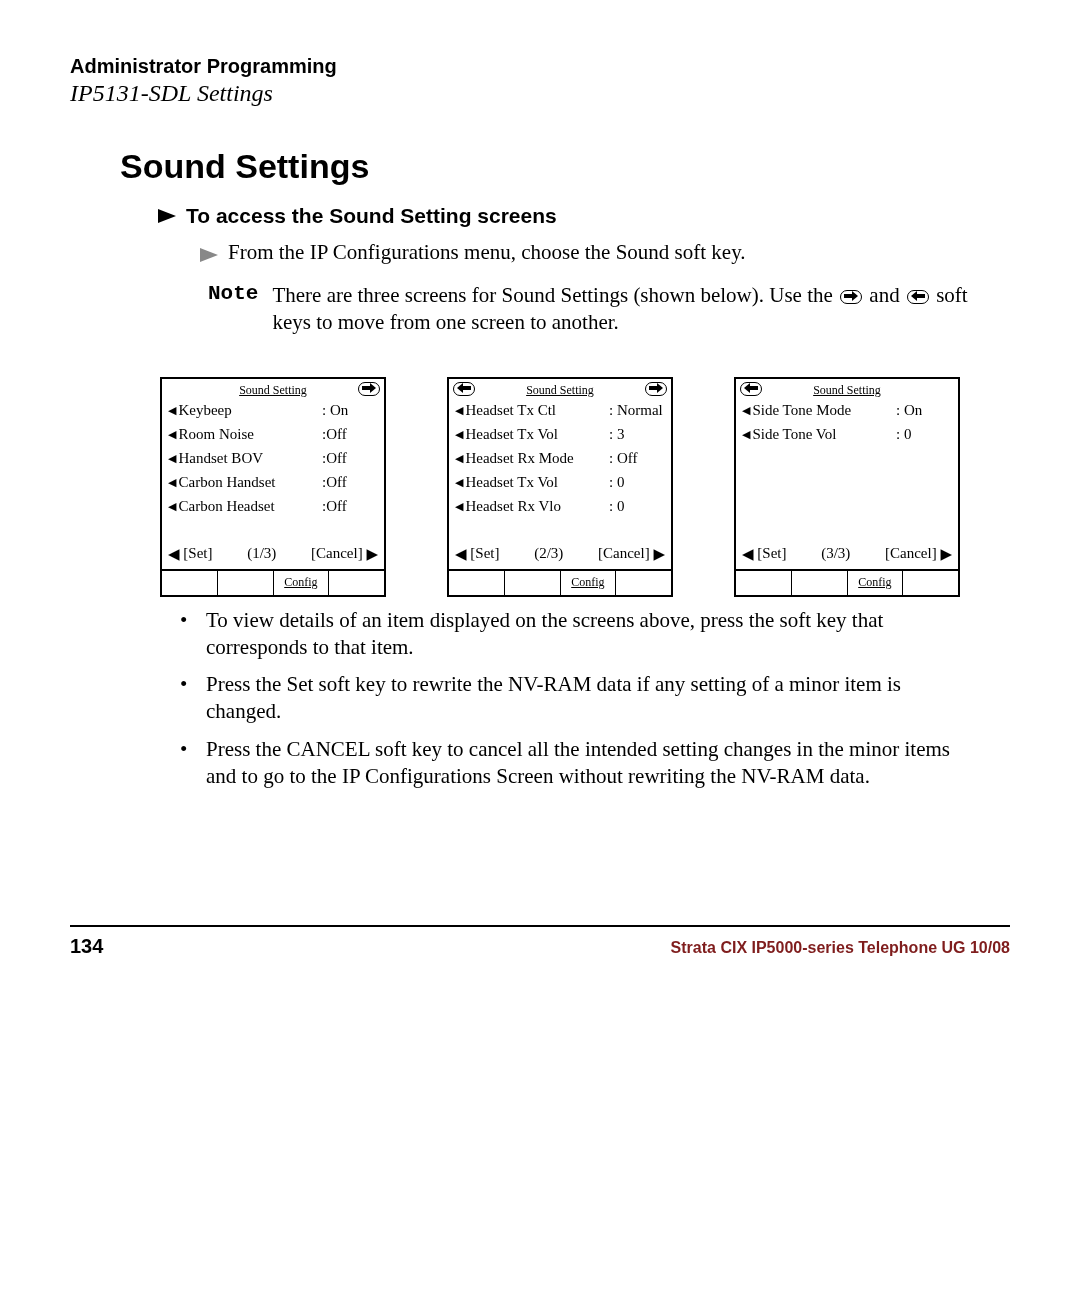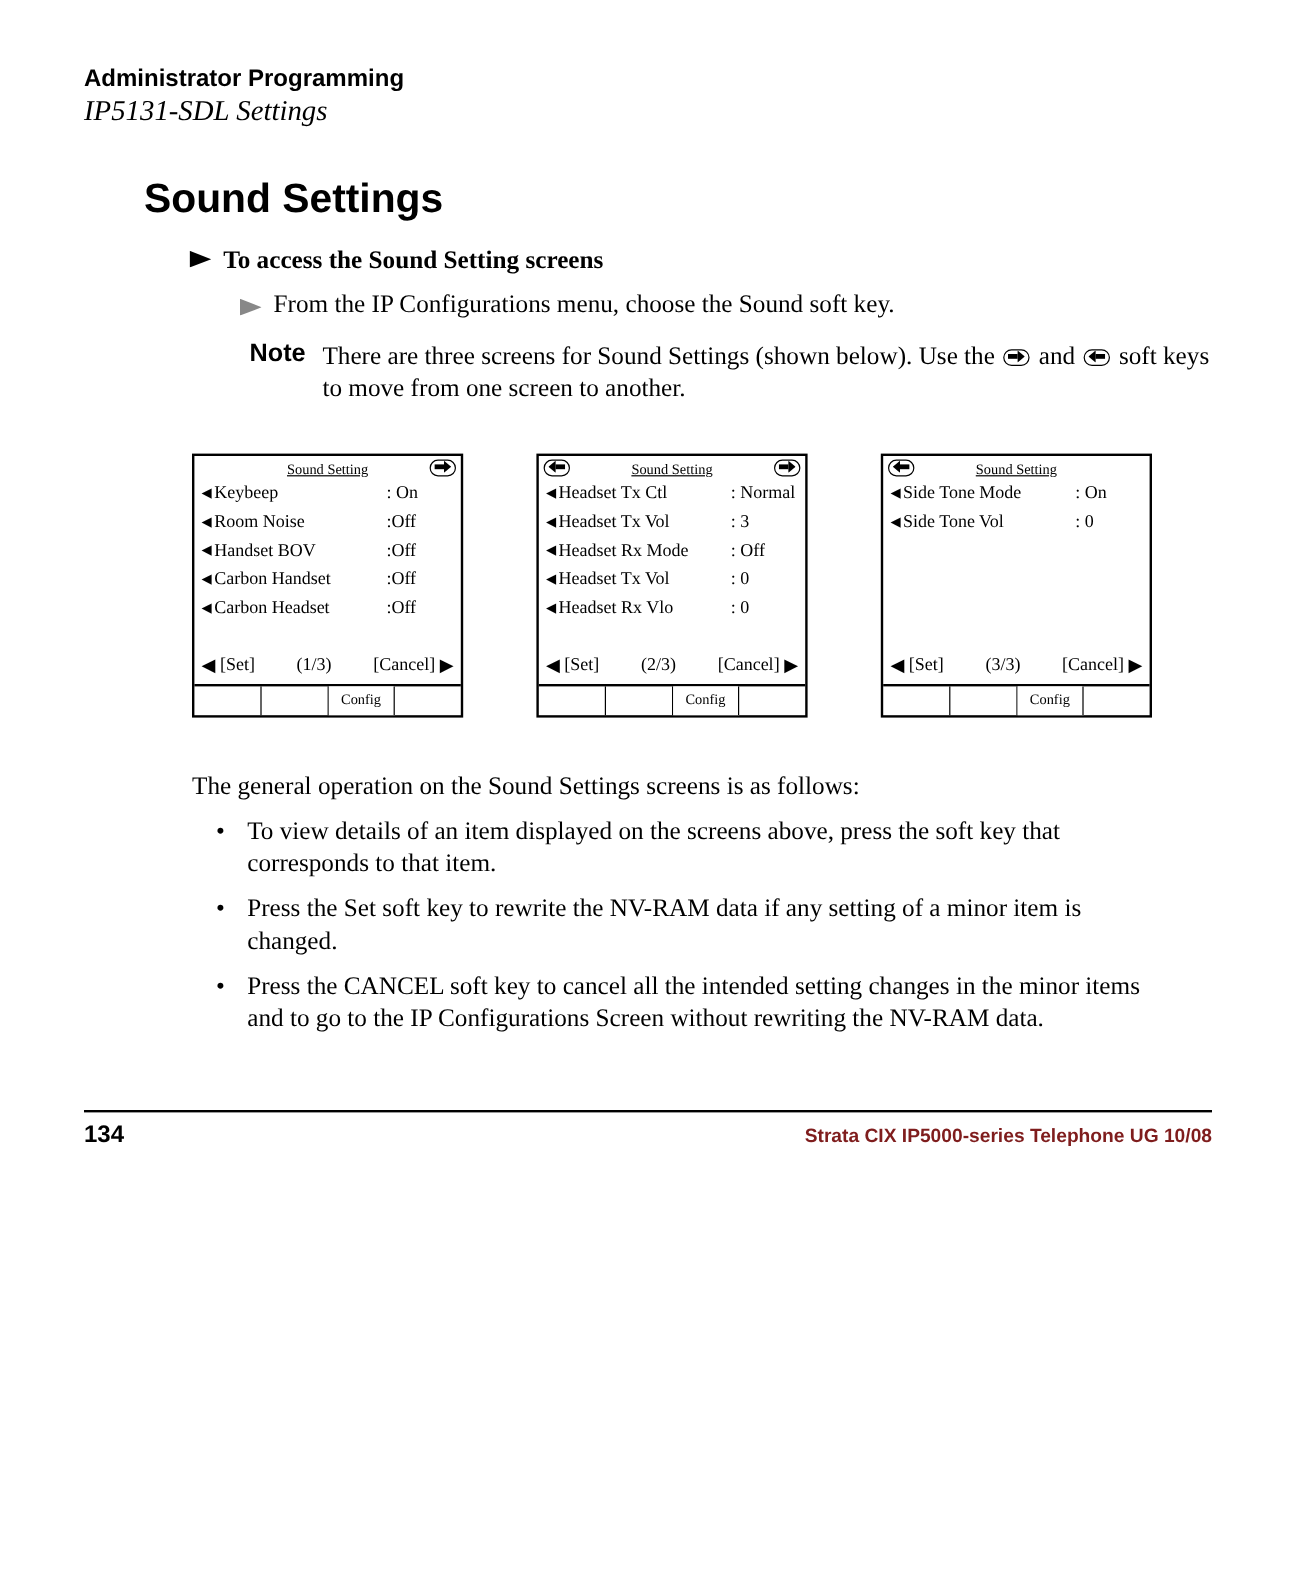--- a/index.html
+++ b/index.html
@@ -33,21 +33,21 @@
     font-weight: bold;
     font-size: 34px;
     margin: 40px 0 18px 50px;
   }
   .arrow-line {
     display: flex;
     align-items: flex-start;
     margin-left: 88px;
     font-size: 21px;
     font-weight: bold;
-    font-family: Liberation Serif, serif;
+    font-family: Liberation Sans, sans-serif;
     text-align: center;
   }
   .arrow-line .pt {
     flex: 0 0 auto;
     margin-right: 10px;
   }
   .sub-arrow-line {
     display: flex;
     align-items: flex-start;
     margin-left: 130px;
@@ -60,21 +60,21 @@
     margin-top: 3px;
   }
   .note-block {
     margin-left: 138px;
     margin-top: 14px;
     font-size: 21px;
     display: flex;
     align-items: flex-start;
   }
   .note-label {
-    font-family: Liberation Sans, sans-serif;
+    font-family: Liberation Mono, monospace;
     font-weight: bold;
     flex: 0 0 auto;
     margin-right: 14px;
   }
   .note-text {
     line-height: 1.3;
   }
   .note-text .inline-icon {
     display: inline-flex;
     vertical-align: middle;
@@ -152,21 +152,21 @@
     display: flex;
   }
   .softkey {
     flex: 1;
     border-right: 1px solid #000;
     font-size: 12px;
     text-align: center;
     line-height: 22px;
   }
   .softkey:last-child { border-right: none; }
-  .softkey.lbl { background: #fff; }
+  .softkey.lbl { background: #fff; text-decoration: underline; }
   .top-right-icon {
     position: absolute;
     right: 4px;
     top: 2px;
   }
   .top-left-icon {
     position: absolute;
     left: 4px;
     top: 2px;
   }
@@ -435,21 +435,20 @@
     <div class="screen-softkeys">
       <div class="softkey"></div>
       <div class="softkey"></div>
       <div class="softkey lbl">Config</div>
       <div class="softkey"></div>
     </div>
   </div>
 
 </div>
 
-<div class="body-text">The general operation on the Sound Settings screens is as follows:</div>
 
 <ul class="bullets">
   <li>To view details of an item displayed on the screens above, press the soft key that corresponds to that item.</li>
   <li>Press the Set soft key to rewrite the NV-RAM data if any setting of a minor item is changed.</li>
   <li>Press the CANCEL soft key to cancel all the intended setting changes in the minor items and to go to the IP Configurations Screen without rewriting the NV-RAM data.</li>
 </ul>
 
 <div class="footer">
   <span class="pg">134</span>
   <span class="doc">Strata CIX IP5000-series Telephone UG    10/08</span>

